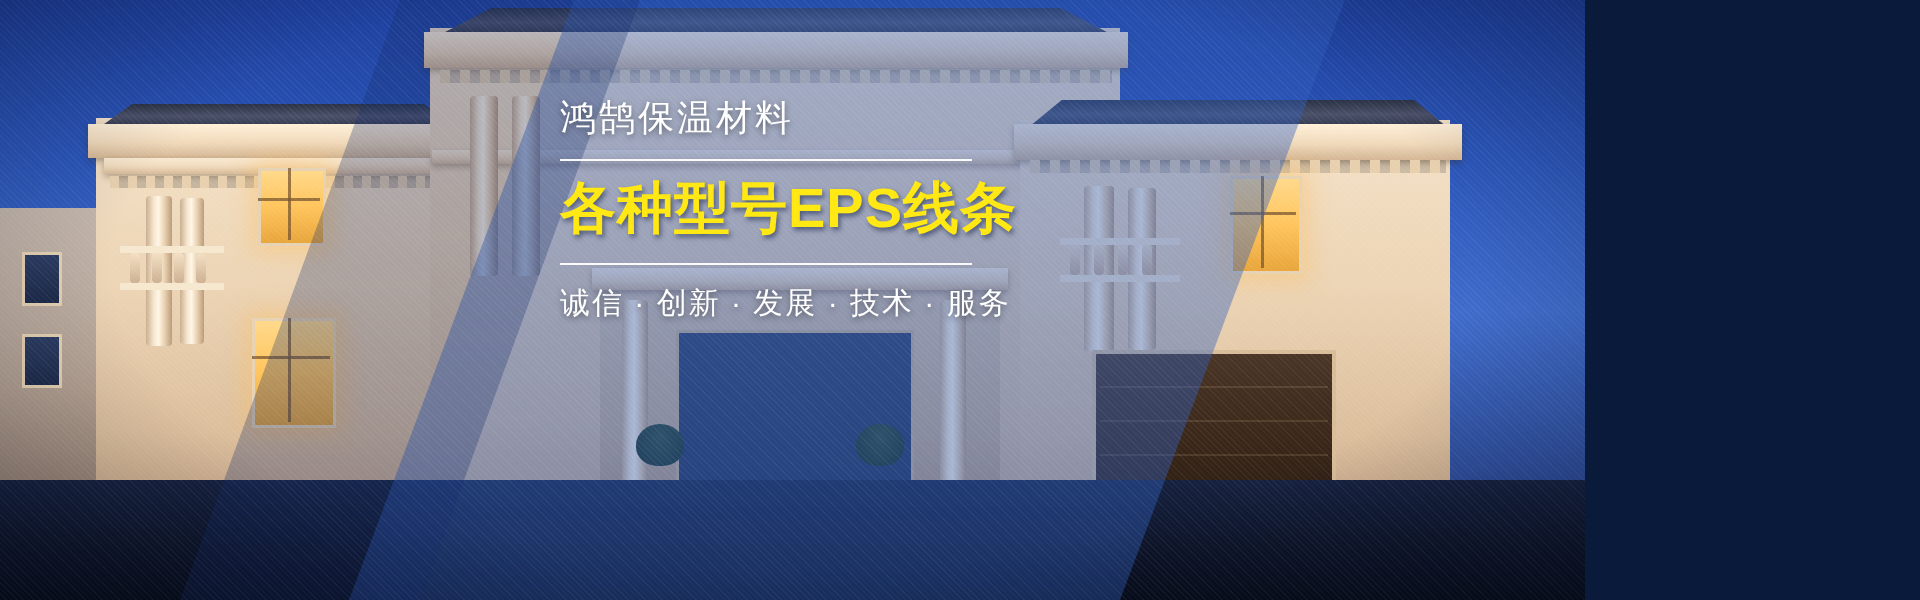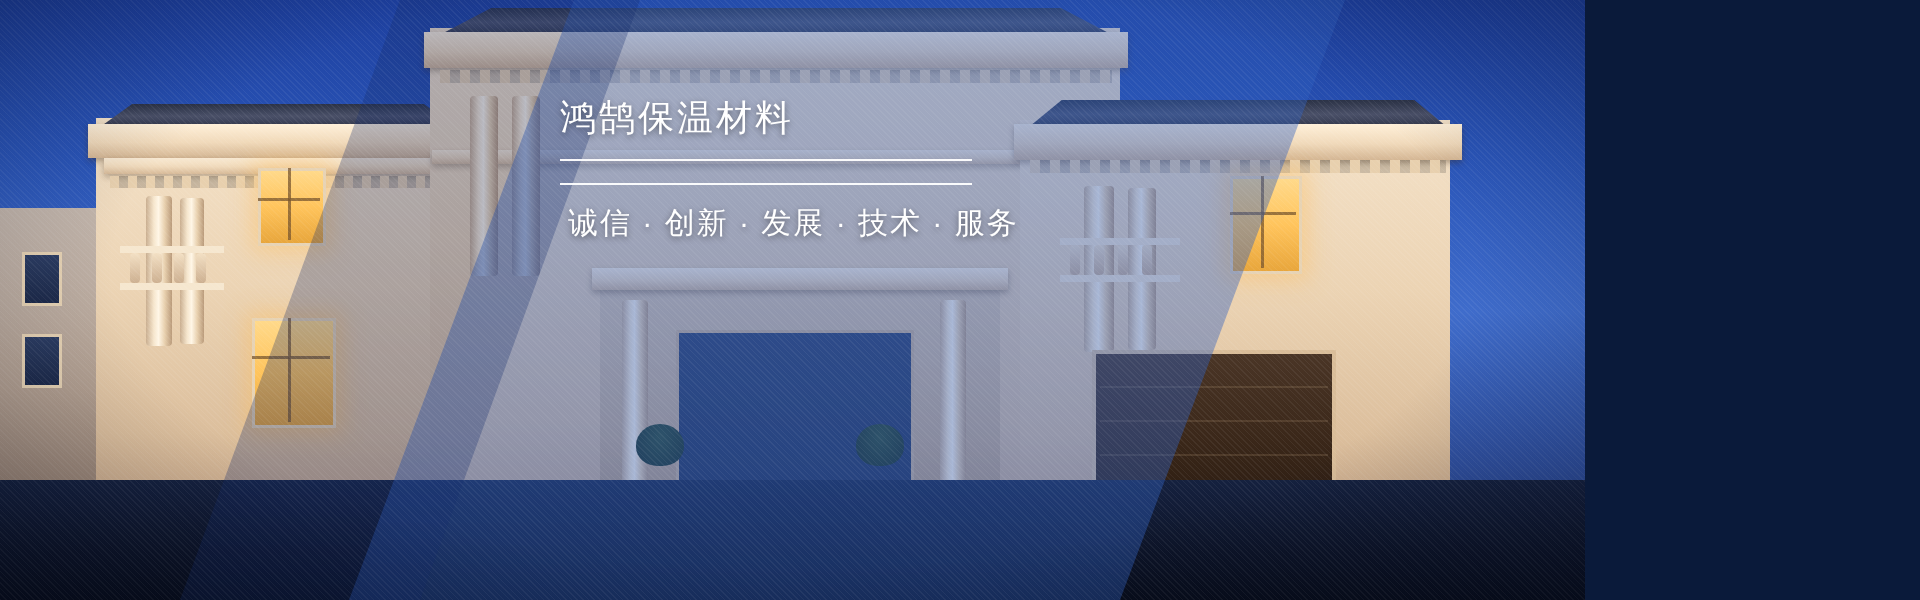--- a/index.html
+++ b/index.html
@@ -181,21 +181,21 @@
     letter-spacing: 1px;
     line-height: 1.17;
     margin: 0;
     white-space: nowrap;
     text-shadow: 2px 3px 5px rgba(10,25,70,.55);
   }
   .tagline {
     font-size: 30px;
     color: #ffffff;
     letter-spacing: 2px;
-    margin: 8px;
+    margin: 0;
     white-space: nowrap;
     text-shadow: 0 2px 6px rgba(0,0,0,.45);
   }
 </style>
 </head>
 <body>
 
 <div class="banner">
 
   <div class="photo">
@@ -310,20 +310,21 @@
 
   <div class="hatch"></div>
   <div class="vignette"></div>
 
   <div class="content">
 
     <p class="brand">鸿鹄保温材料</p>
 
     <div class="rule"></div>
 
+    <p class="headline">各种型号EPS线条</p>
 
 
     <div class="rule lower"></div>
 
     <p class="tagline">诚信 · 创新 · 发展 · 技术 · 服务</p>
   </div>
 
 </div>
 
 </body></html>

